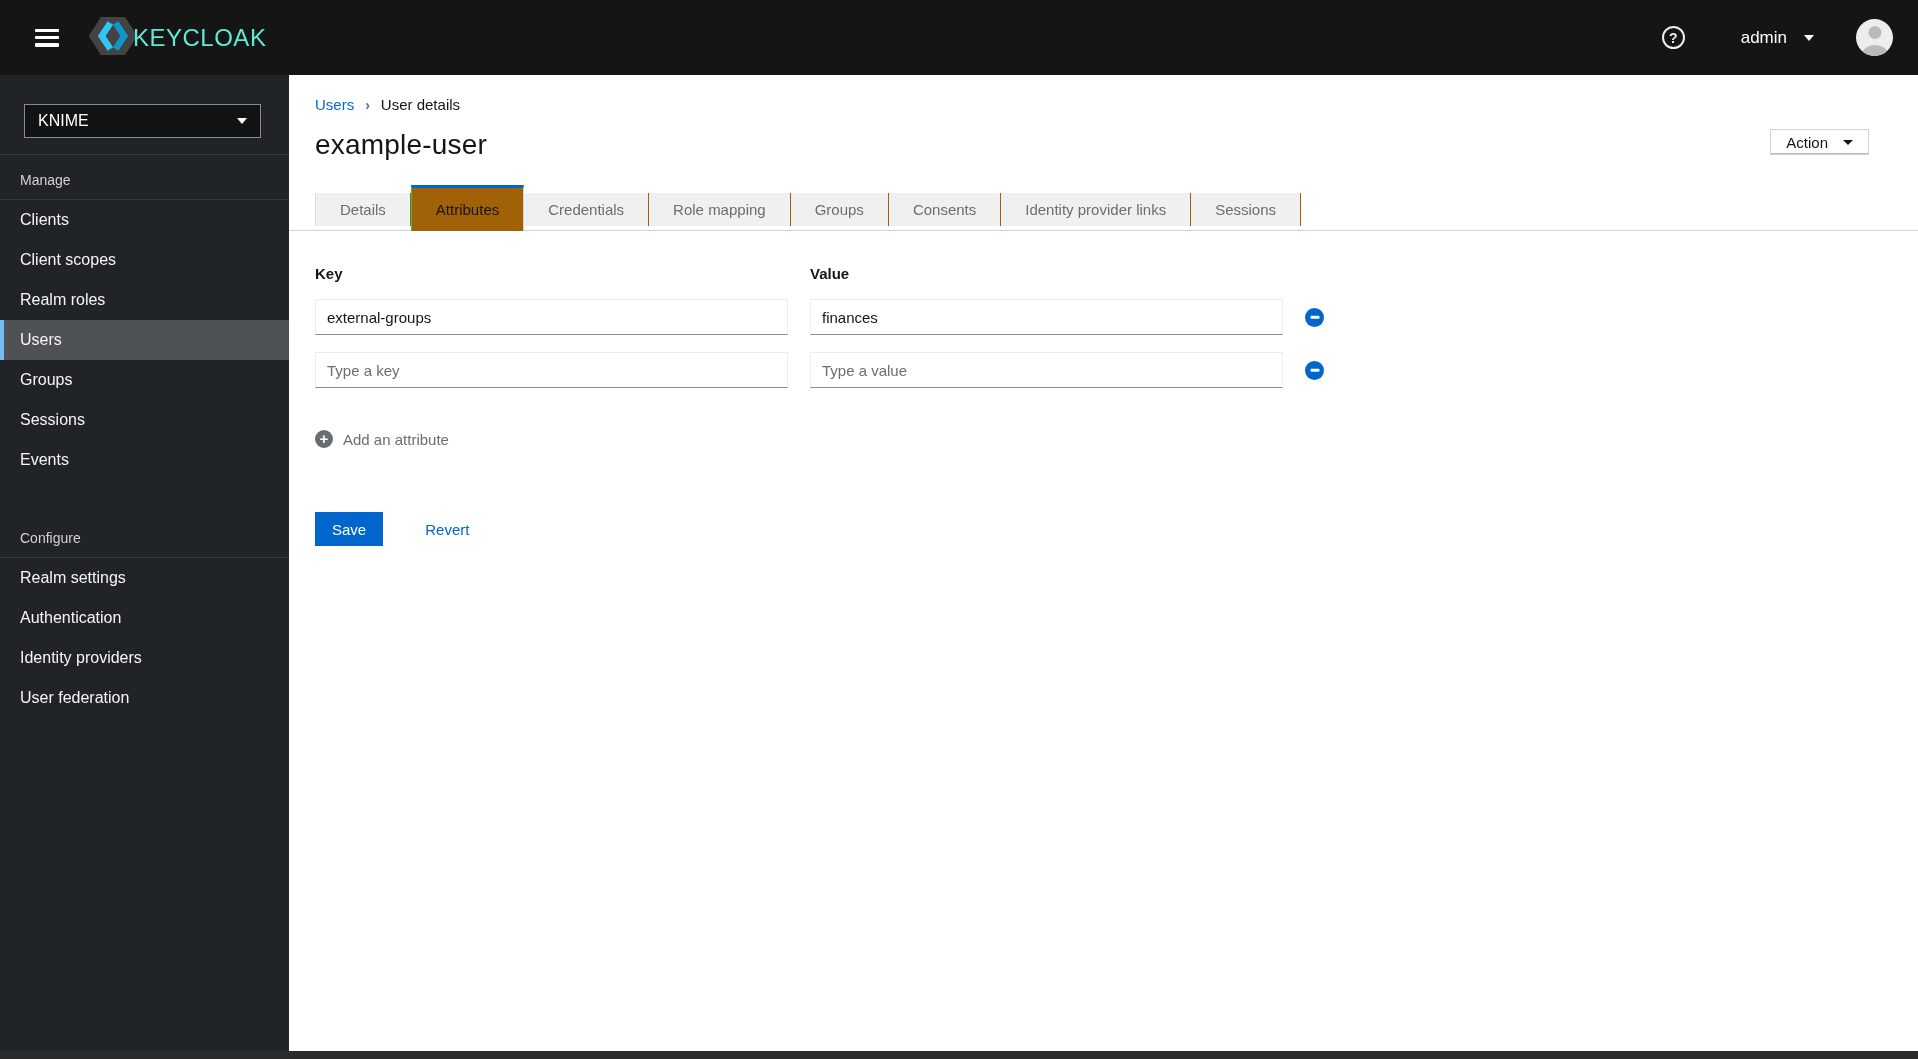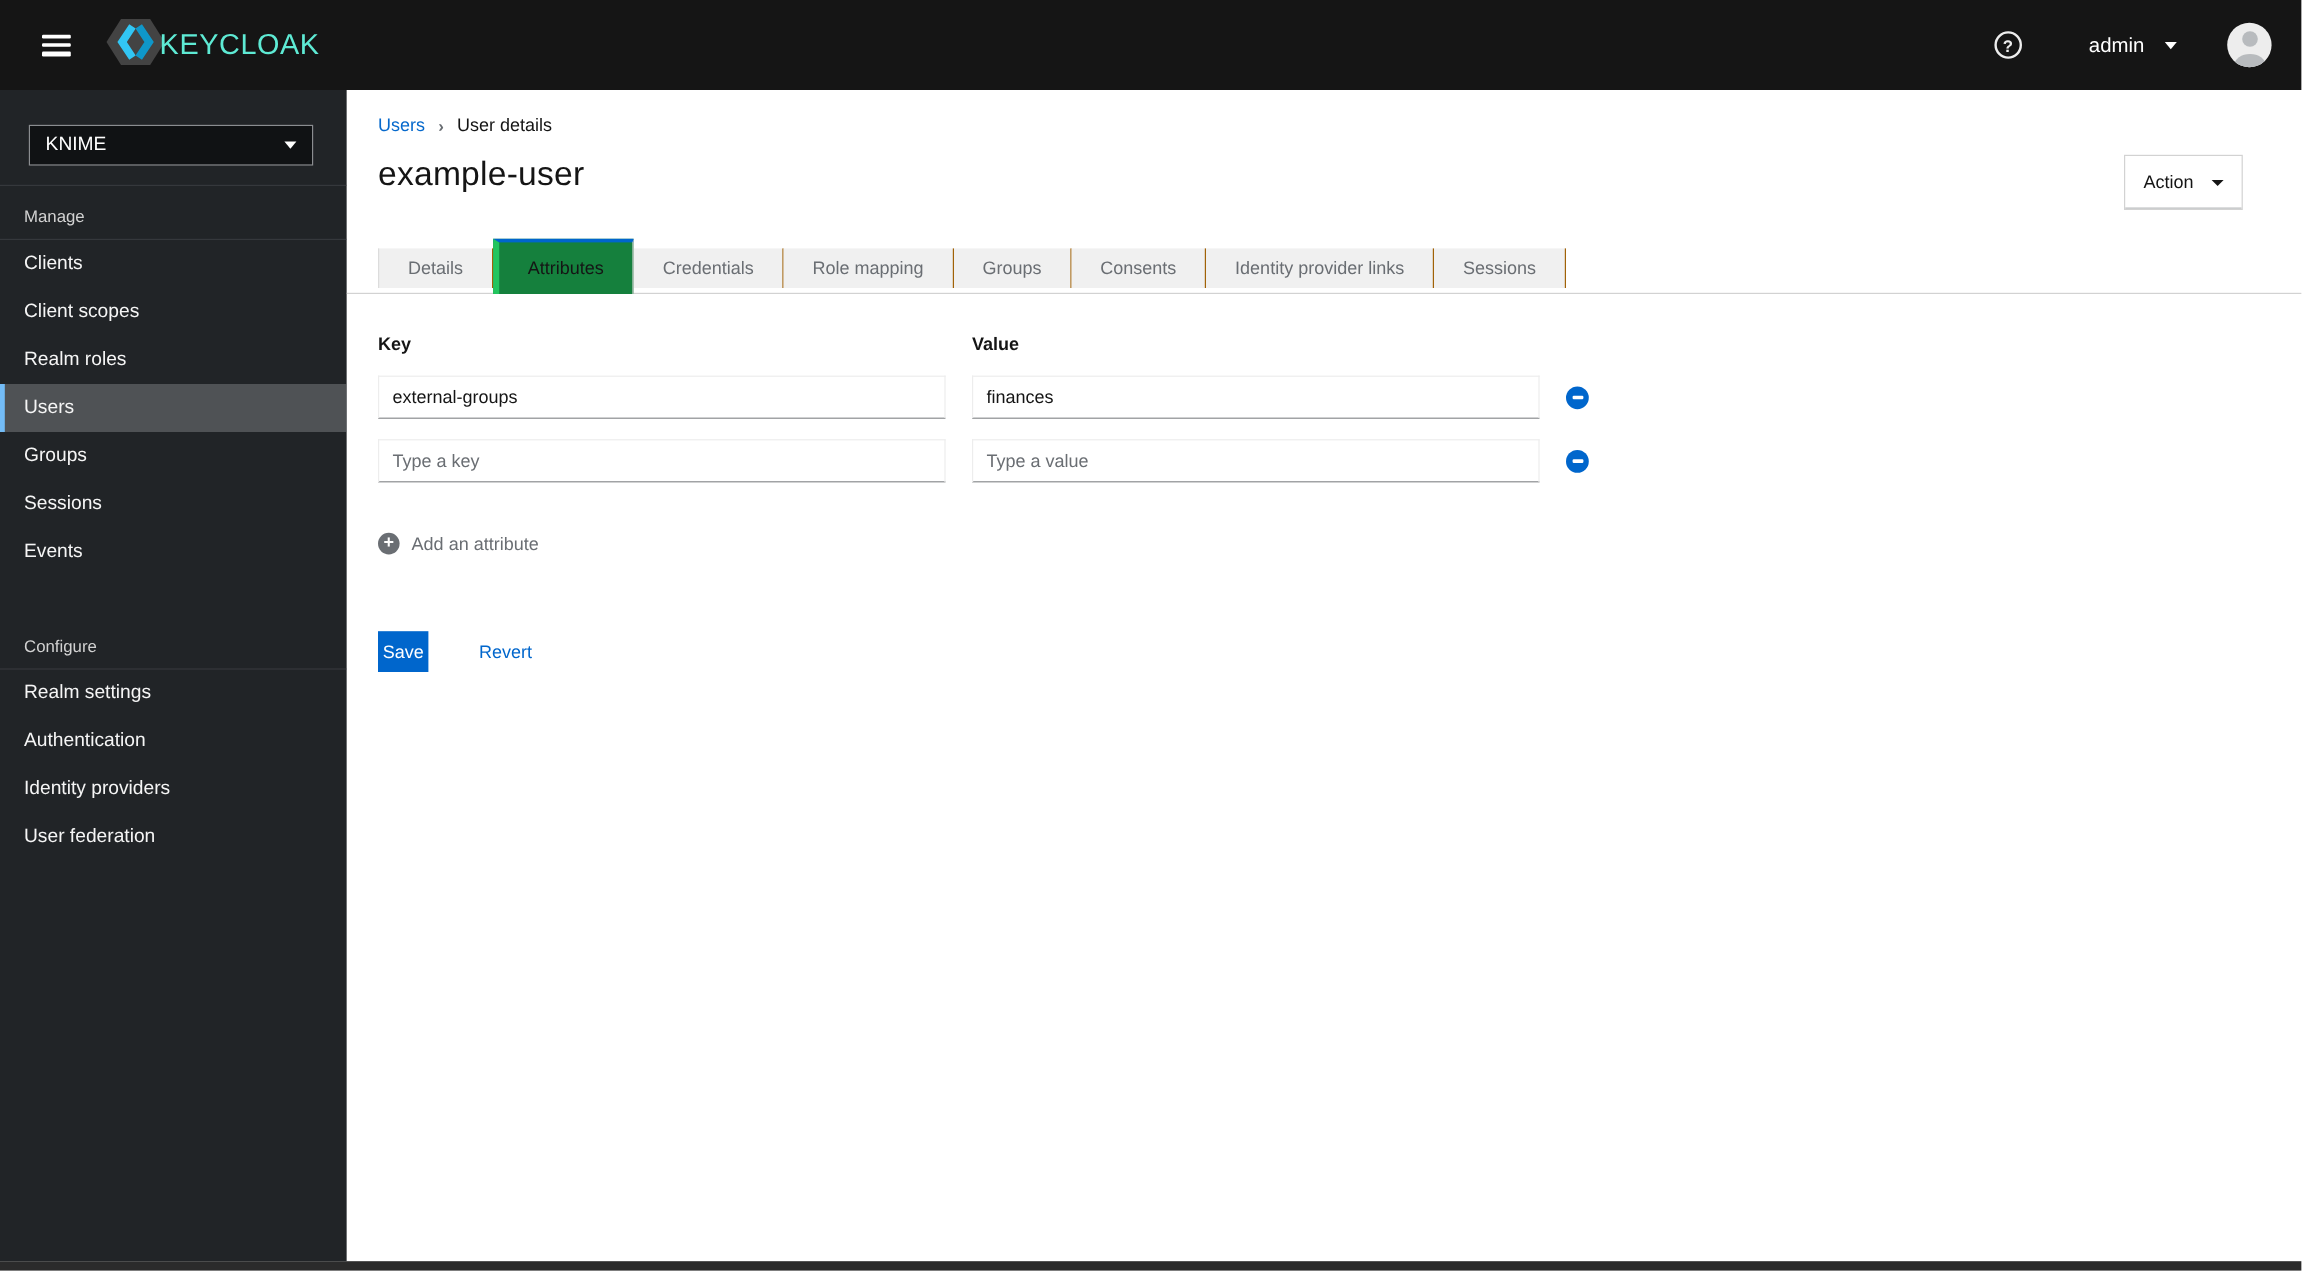--- a/index.html
+++ b/index.html
@@ -52,54 +52,54 @@
   
   .content { position:absolute; left:289px; top:75px; right:0; bottom:8px; background:#ffffff; padding:21px 49px 0 26px; }
   .breadcrumb { display:flex; align-items:center; font-size:15px; }
   .breadcrumb-link { color:#0669cc; text-decoration:none; cursor:pointer; }
   .breadcrumb-sep { color:#6a6e73; font-size:14px; margin:0 11px; font-weight:bold; }
   .breadcrumb-sep::after { content:"\203A"; }
   .breadcrumb-current { color:#151515; }
   .header-row { display:flex; align-items:flex-start; justify-content:space-between; margin-top:16px; }
   .page-title { font-size:28px; font-weight:400; color:#151515; letter-spacing:0.2px; }
   .action-btn {
-    height:46px; background:#ffffff; border:1px solid #d2d2d2; padding:0 15px; font-size:15px; color:#151515;
+    height:26px; background:#ffffff; border:1px solid #d2d2d2; padding:0 15px; font-size:15px; color:#151515;
     display:flex; align-items:center; box-shadow:inset 0 -1px 0 #b9bcbe;
   }
   .caret-down-dark { width:0; height:0; border-left:5px solid transparent; border-right:5px solid transparent;
     border-top:5.5px solid #151515; margin-left:15px; }
 
   
   .tabs-strip { display:flex; align-items:flex-start; margin:24px -49px 0 -26px; padding-left:26px; border-bottom:1px solid #d2d2d2; }
   .tab { background:#f0f0f0; color:#6a6e73; font-size:15px; padding:0 24px; height:33px; line-height:33px;
     margin:8px 0 4px 0; border-right:1px solid #a16207; white-space:nowrap; }
   .tab:first-child { border-left:1px solid #dcdcdc; }
   .tab.active {
-    background:#15803d; color:#151515; height:46px; line-height:42px; margin:0 0 -1px 0;
-    border-top:3px solid #0066cc; border-left:5px solid #22c55e; border-right:1px solid #d2d2d2; position:relative; z-index:1;
+    background:#a16207; color:#151515; height:46px; line-height:42px; margin:0 0 -1px 0;
+    border-top:3px solid #0066cc; border-left:1px solid #22c55e; border-right:1px solid #d2d2d2; position:relative; z-index:1;
   }
 
   
   .form-area { margin-top:34px; }
   .attr-grid { display:grid; grid-template-columns:473px 473px 26px; column-gap:22px; row-gap:17px; align-items:center; }
   .col-header { font-size:15px; font-weight:bold; color:#151515; }
   .attr-input {
     width:100%; height:36px; padding:6px 11px; font-size:15px; color:#151515; background:#ffffff;
     border:1px solid #ededed; border-bottom:1px solid #8a8d90; font-family:inherit;
   }
   .attr-input::placeholder { color:#6a6e73; opacity:1; }
   .minus-btn { width:19px; height:19px; border-radius:50%; background:#0066cc; position:relative; }
   .minus-btn::after { content:""; position:absolute; left:50%; top:50%; transform:translate(-50%,-50%);
     width:9px; height:2.5px; background:#ffffff; border-radius:1px; }
   .add-attr { margin-top:42px; display:flex; align-items:center; color:#6a6e73; font-size:15px; }
   .plus-icon { width:18px; height:18px; border-radius:50%; background:#6a6e73; color:#ffffff;
     display:flex; align-items:center; justify-content:center; font-size:15px; font-weight:bold; margin-right:10px; }
   .plus-icon::after { content:"+"; line-height:1; margin-top:-1px; }
   .actions-row { margin-top:64px; display:flex; align-items:center; }
-  .save-btn { background:#0066cc; color:#ffffff; height:34px; padding:0 4px; font-size:15px; }
+  .save-btn { background:#0066cc; color:#ffffff; height:34px; padding:0 17px; font-size:15px; }
   .revert-link { color:#0066cc; font-size:15px; margin-left:42px; }
 </style>
 </head>
 <body>
 
 <header class="topbar">
   <button class="hamburger">
     <span></span>
       <span></span>
       <span></span>

